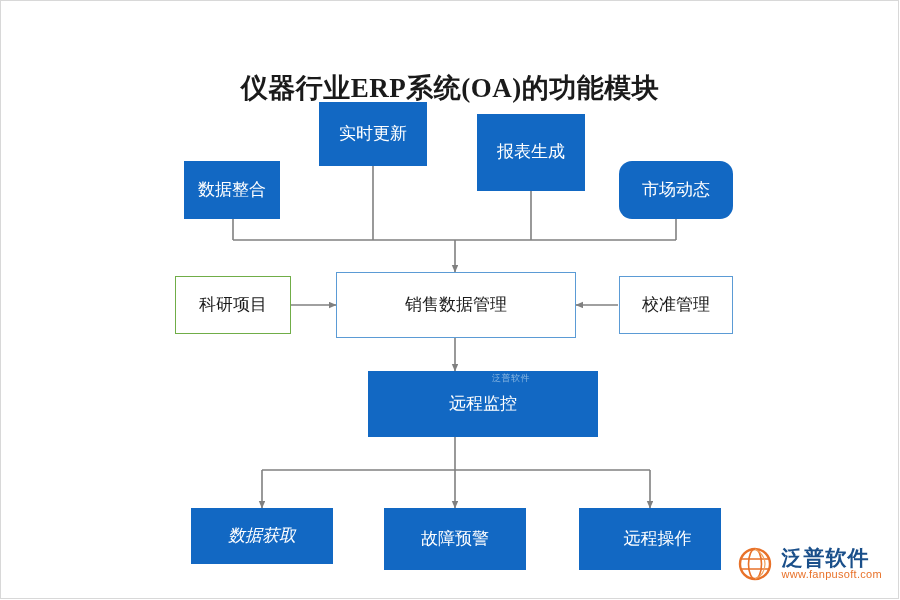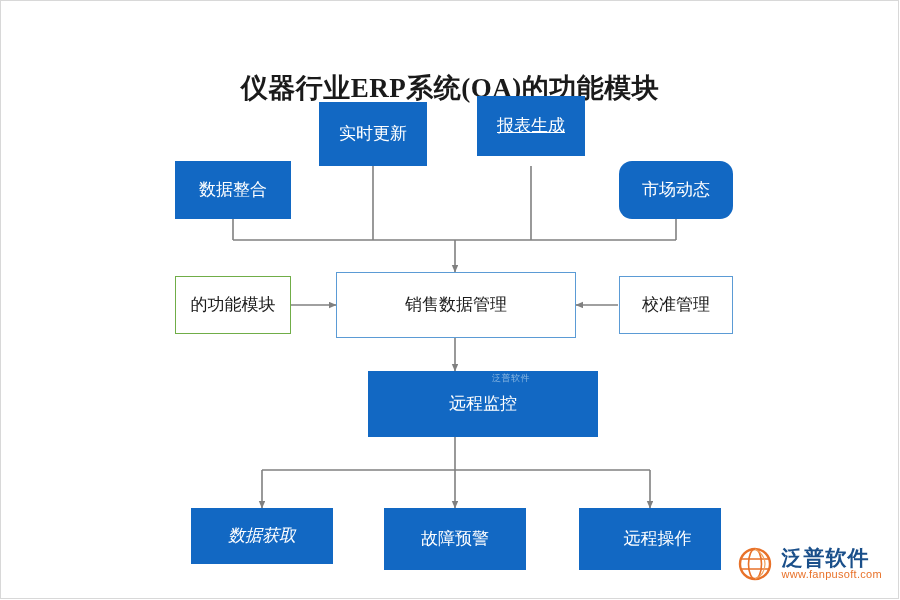--- a/index.html
+++ b/index.html
@@ -151,34 +151,34 @@
       <path d="M262,470 L262,508" marker-end="url(#arrow)"></path>
       <path d="M455,470 L455,508" marker-end="url(#arrow)"></path>
       <path d="M650,470 L650,508" marker-end="url(#arrow)"></path>
     </g>
   </svg>
 
   <div class="node filled" style="left:319px; top:102px; width:108px; height:64px;">
     <span>实时更新</span>
   </div>
 
-  <div class="node filled" style="left:477px; top:96px; width:108px; height:60px;text-decoration:underline;">
+  <div class="node filled" style="left:477px; top:114px; width:108px; height:77px;">
     <span>报表生成</span>
   </div>
 
-  <div class="node filled" style="left:175px; top:161px; width:116px; height:58px;">
+  <div class="node filled" style="left:184px; top:161px; width:96px; height:58px;">
     <span>数据整合</span>
   </div>
 
   <div class="node filled" style="left:619px; top:161px; width:114px; height:58px;border-radius:13px;">
     <span>市场动态</span>
   </div>
 
   <div class="node outlined green" style="left:175px; top:276px; width:116px; height:58px;">
-    <span>的功能模块</span>
+    <span>科研项目</span>
   </div>
 
   <div class="node outlined" style="left:336px; top:272px; width:240px; height:66px;">
     <span>销售数据管理</span>
   </div>
 
   <div class="node outlined" style="left:619px; top:276px; width:114px; height:58px;">
     <span>校准管理</span>
   </div>
 

